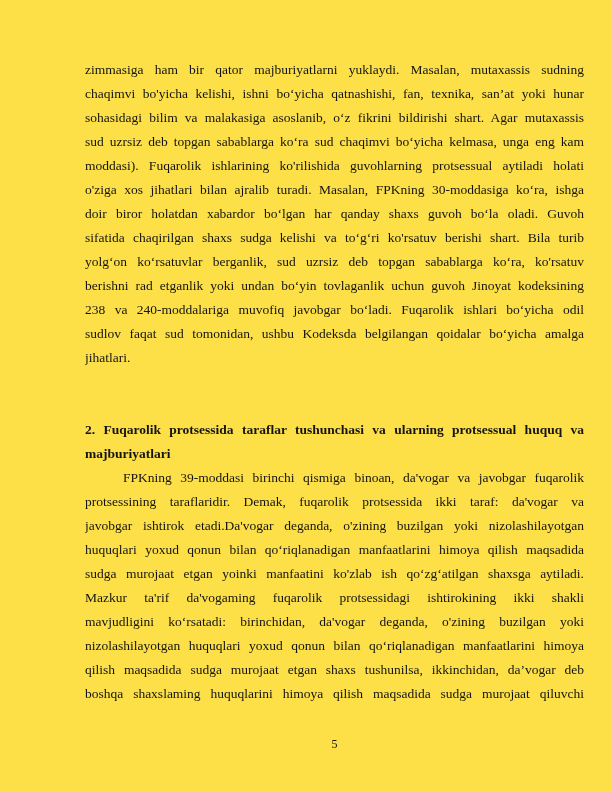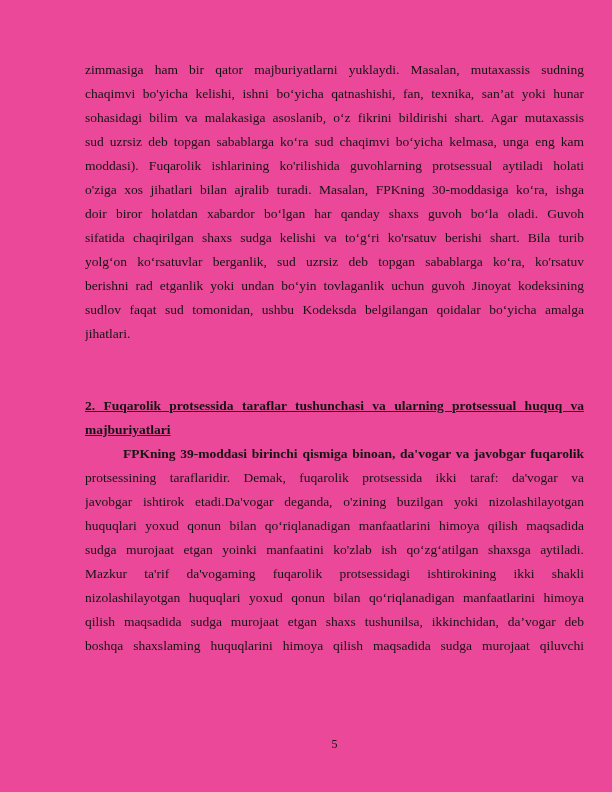--- a/index.html
+++ b/index.html
@@ -1,19 +1,19 @@
 <!DOCTYPE html>
 <html><head>
 <meta charset="utf-8">
 <style>
   html, body { margin: 0; padding: 0; background: #e8e8e8; }
   .page {
     width: 612px;
     height: 792px;
-    background: #ec4899;
+    background: #fde047;
     position: relative;
     overflow: hidden;
     font-family: "Liberation Serif", serif;
     color: #141414;
   }
   .content {
     position: absolute;
     left: 85px;
     top: 58px;
     width: 499px;
@@ -21,22 +21,22 @@
   .line {
     font-size: 13.5px;
     line-height: 24px;
     height: 24px;
     overflow: hidden;
     text-align: justify;
   }
   .line.j { text-align-last: justify; }
   .para { margin: 0; }
   .heading { margin-top: 48px; }
-  .heading .line { font-weight: bold; text-decoration: underline; }
-  .indent { text-indent: 38px; font-weight: bold; }
+  .heading .line { font-weight: bold; }
+  .indent { text-indent: 38px; }
   .pagenum {
     position: absolute;
     top: 737px;
     left: 85px;
     width: 499px;
     text-align: center;
     font-size: 12px;
     line-height: 14px;
   }
 </style>
@@ -50,36 +50,38 @@
       <div class="line j">zimmasiga ham bir qator majburiyatlarni yuklaydi. Masalan, mutaxassis sudning</div>
       <div class="line j">chaqimvi bo'yicha kelishi, ishni boʻyicha qatnashishi, fan, texnika, san’at yoki hunar</div>
       <div class="line j">sohasidagi bilim va malakasiga asoslanib, oʻz fikrini bildirishi shart. Agar mutaxassis</div>
       <div class="line j">sud uzrsiz deb topgan sabablarga koʻra sud chaqimvi boʻyicha kelmasa, unga eng kam</div>
       <div class="line j">moddasi). Fuqarolik ishlarining ko'rilishida guvohlarning protsessual aytiladi holati</div>
       <div class="line j">o'ziga xos jihatlari bilan ajralib turadi. Masalan, FPKning 30-moddasiga koʻra, ishga</div>
       <div class="line j">doir biror holatdan xabardor boʻlgan har qanday shaxs guvoh boʻla oladi. Guvoh</div>
       <div class="line j">sifatida chaqirilgan shaxs sudga kelishi va toʻgʻri ko'rsatuv berishi shart. Bila turib</div>
       <div class="line j">yolgʻon koʻrsatuvlar berganlik, sud uzrsiz deb topgan sabablarga koʻra, ko'rsatuv</div>
       <div class="line j">berishni rad etganlik yoki undan boʻyin tovlaganlik uchun guvoh Jinoyat kodeksining</div>
+      <div class="line j">238 va 240-moddalariga muvofiq javobgar boʻladi. Fuqarolik ishlari boʻyicha odil</div>
       <div class="line j">sudlov faqat sud tomonidan, ushbu Kodeksda belgilangan qoidalar boʻyicha amalga</div>
       <div class="line">jihatlari.</div>
     </div>
 
     <div class="para heading">
       <div class="line j">2. Fuqarolik protsessida taraflar tushunchasi va ularning protsessual huquq va</div>
       <div class="line">majburiyatlari</div>
     </div>
 
     <div class="para">
       <div class="line j indent">FPKning 39-moddasi birinchi qismiga binoan, da'vogar va javobgar fuqarolik</div>
       <div class="line j">protsessining taraflaridir. Demak, fuqarolik protsessida ikki taraf: da'vogar va</div>
       <div class="line j">javobgar ishtirok etadi.Da'vogar deganda, o'zining buzilgan yoki nizolashilayotgan</div>
       <div class="line j">huquqlari yoxud qonun bilan qoʻriqlanadigan manfaatlarini himoya qilish maqsadida</div>
       <div class="line j">sudga murojaat etgan yoinki manfaatini ko'zlab ish qoʻzgʻatilgan shaxsga aytiladi.</div>
       <div class="line j">Mazkur ta'rif da'vogaming fuqarolik protsessidagi ishtirokining ikki shakli</div>
+      <div class="line j">mavjudligini koʻrsatadi: birinchidan, da'vogar deganda, o'zining buzilgan yoki</div>
       <div class="line j">nizolashilayotgan huquqlari yoxud qonun bilan qoʻriqlanadigan manfaatlarini himoya</div>
       <div class="line j">qilish maqsadida sudga murojaat etgan shaxs tushunilsa, ikkinchidan, da’vogar deb</div>
       <div class="line j">boshqa shaxslaming huquqlarini himoya qilish maqsadida sudga murojaat qiluvchi</div>
     </div>
 
   </div>
 
   <div class="pagenum">5</div>
 </div>
 

